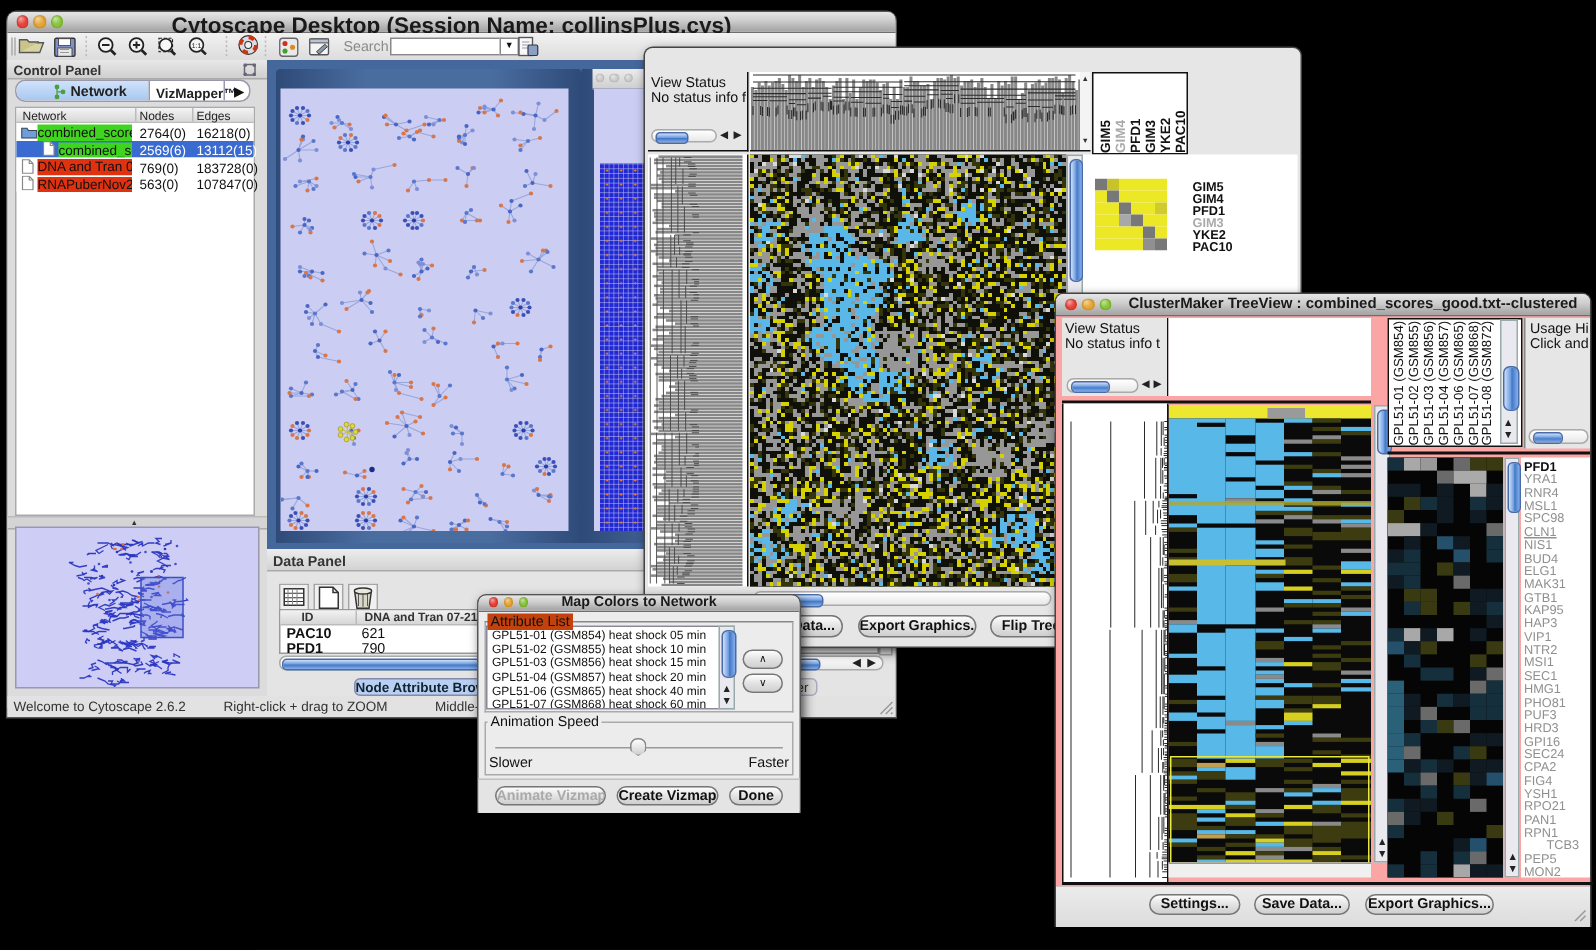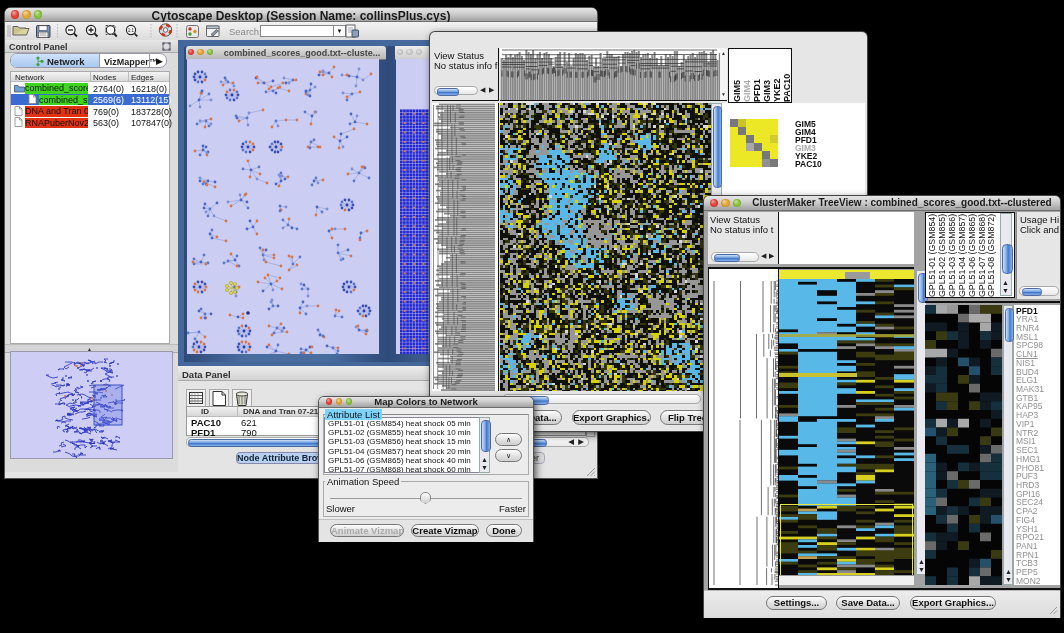--- a/index.html
+++ b/index.html
@@ -1,15 +1,15 @@
 <!DOCTYPE html>
 <html><head><meta charset="utf-8"><style>html,body{margin:0;padding:0;}body{width:1064px;height:633px;background:#000;position:relative;overflow:hidden;font-family:"Liberation Sans",sans-serif;}div,span{font-family:"Liberation Sans",sans-serif;}</style></head><body>
 <div style="position:absolute;left:5px;top:8px;width:592px;height:470px;background:#e4e4e4;border-radius:6px 6px 0 0;box-shadow:0 0 0 1px #555;">
 <div style="position:absolute;left:0px;top:0px;width:592px;height:14px;background:linear-gradient(#e6e6e6,#cdcdcd 45%,#adadad 85%,#a5a5a5);border-radius:5px 5px 0 0;border-bottom:1px solid #6e6e6e;box-sizing:border-box;">
-      <div style="position:absolute;left:0px;right:0;top:1.1px;text-align:center;font-size:12px;font-weight:bold;color:#1a1a1a;white-space:nowrap;">Cytoscape Desktop (Session Name: collinsPlus.cys)</div>
+      <div style="position:absolute;left:0px;right:0;top:1.1px;text-align:center;font-size:15px;font-weight:bold;color:#1a1a1a;white-space:nowrap;">Cytoscape Desktop (Session Name: collinsPlus.cys)</div>
       <span style="position:absolute;left:5.8px;top:2.3px;width:8.4px;height:8.4px;border-radius:50%;background:radial-gradient(circle at 35% 28%, #ffffff88, transparent 45%),#e8453c;box-shadow:inset 0 0 1px 1px #a0201866;"></span>
       <span style="position:absolute;left:17.4px;top:2.3px;width:8.4px;height:8.4px;border-radius:50%;background:radial-gradient(circle at 35% 28%, #ffffff88, transparent 45%),#e5a73a;box-shadow:inset 0 0 1px 1px #a8700866;"></span>
       <span style="position:absolute;left:29.0px;top:2.3px;width:8.4px;height:8.4px;border-radius:50%;background:radial-gradient(circle at 35% 28%, #ffffff88, transparent 45%),#8cc63f;box-shadow:inset 0 0 1px 1px #4f8a1066;"></span>
     </div>
 <div style="position:absolute;left:0;top:14px;width:592px;height:18px;background:linear-gradient(#f2f2f2,#dcdcdc);border-bottom:1px solid #999;"></div>
 <svg style="position:absolute;left:0;top:14px;" width="592" height="18" viewBox="0 0 592 18">
       <path d="M3 3v12 M5 3v12" stroke="#aaa" stroke-width="1" fill="none"></path>
       <path d="M8 13 L10 6.5 L24 6.5 L21.5 13 Z" fill="#d8d4a0" stroke="#555" stroke-width="0.9"></path>
       <path d="M8 13 L8 4.5 L13 4.5 L14.5 6 L21 6" fill="#c8c48c" stroke="#555" stroke-width="0.9"></path>
       <rect x="31.5" y="3.5" width="13.5" height="12" rx="1" fill="#7d92c8" stroke="#333" stroke-width="0.9"></rect>
@@ -295,28 +295,27 @@
         <circle cx="90" cy="46" r="0.9" fill="#4550cc"></circle>
         <circle cx="90" cy="29" r="0.9" fill="#2b36c0"></circle>
         <circle cx="77" cy="29" r="0.9" fill="#2b36c0"></circle>
         <circle cx="55" cy="24" r="0.9" fill="#4550cc"></circle>
         <circle cx="101" cy="43" r="0.9" fill="#d87040"></circle>
         <circle cx="70" cy="14" r="0.9" fill="#d87040"></circle>
         <circle cx="76" cy="23" r="0.9" fill="#4550cc"></circle>
         <rect x="83" y="33" width="28" height="40" fill="#6a7ce0" fill-opacity="0.35" stroke="#3a50c8" stroke-width="1"></rect>
       </svg>
 </div>
+<div style="position:absolute;left:0;top:456px;width:592px;height:14px;background:#e2e2e2;">
+      <span style="position:absolute;left:4px;top:2px;font-size:9px;color:#333;">Welcome to Cytoscape 2.6.2</span>
+      <span style="position:absolute;left:144px;top:2px;font-size:9px;color:#333;">Right-click + drag to ZOOM</span>
+      <span style="position:absolute;left:285px;top:2px;font-size:9px;color:#333;">Middle-</span>
+    </div>
 <div style="position:absolute;left:173px;top:32px;width:414px;height:326px;background:#44679c;overflow:hidden;">
 <div style="position:absolute;left:6px;top:6px;width:204px;height:316px;background:linear-gradient(90deg,#2e4a78,#4a6da0 30%,#4a6da0 70%,#2e4a78);border-radius:3px 3px 0 0;"></div>
-<div style="position:absolute;left:8px;top:6px;width:200px;height:12.5px;background:linear-gradient(#e2e2e2,#b8b8b8);border-radius:3px 3px 0 0;border-bottom:1px solid #777;">
-        <div style="position:absolute;left:34px;right:2px;top:1.5px;text-align:center;font-size:9px;font-weight:bold;color:#444;white-space:nowrap;">combined_scores_good.txt--cluste...</div>
-        <span style="position:absolute;left:1.8px;top:2.8px;width:6.4px;height:6.4px;border-radius:50%;background:radial-gradient(circle at 35% 28%, #ffffff88, transparent 45%),#e8453c;box-shadow:inset 0 0 1px 1px #a0201866;"></span>
-        <span style="position:absolute;left:11.4px;top:2.8px;width:6.4px;height:6.4px;border-radius:50%;background:radial-gradient(circle at 35% 28%, #ffffff88, transparent 45%),#e5a73a;box-shadow:inset 0 0 1px 1px #a8700866;"></span>
-        <span style="position:absolute;left:21.0px;top:2.8px;width:6.4px;height:6.4px;border-radius:50%;background:radial-gradient(circle at 35% 28%, #ffffff88, transparent 45%),#8cc63f;box-shadow:inset 0 0 1px 1px #4f8a1066;"></span>
-      </div>
 <div id="net1" style="position:absolute;left:9px;top:18.5px;width:192px;height:295.5px;background:#cbcdf2;overflow:hidden;">
 <svg width="192" height="296" viewBox="0 0 192 296">
           <path d="M13 18L19 18" stroke="#98a6dc" stroke-width="0.7"></path>
           <path d="M13 18L18 21" stroke="#98a6dc" stroke-width="0.7"></path>
           <path d="M13 18L15 23" stroke="#98a6dc" stroke-width="0.7"></path>
           <path d="M13 18L11 23" stroke="#98a6dc" stroke-width="0.7"></path>
           <path d="M13 18L8 21" stroke="#98a6dc" stroke-width="0.7"></path>
           <path d="M13 18L7 18" stroke="#98a6dc" stroke-width="0.7"></path>
           <path d="M13 18L8 15" stroke="#98a6dc" stroke-width="0.7"></path>
           <path d="M13 18L11 13" stroke="#98a6dc" stroke-width="0.7"></path>
@@ -1542,21 +1541,21 @@
 <span style="position:absolute;left:365px;top:111px;font-size:8.5px;font-weight:bold;color:#aaa;">GIM3</span>
 <span style="position:absolute;left:365px;top:119px;font-size:8.5px;font-weight:bold;color:#111;">YKE2</span>
 <span style="position:absolute;left:365px;top:127px;font-size:8.5px;font-weight:bold;color:#111;">PAC10</span>
 <div style="position:absolute;left:72px;top:362px;width:199px;height:10px;background:linear-gradient(#fff,#e8e8e8);border:1px solid #aaa;border-radius:5.0px;box-sizing:border-box;">
       <span style="position:absolute;left:2px;top:0.5px;width:42px;height:7px;border-radius:3.5px;background:linear-gradient(#cfe0f8,#6f9fe0 45%,#4377c8 55%,#86b0ea);border:0.5px solid #4a6aa8;"></span>
     </div>
 <div style="position:absolute;left:68px;top:378px;width:64px;height:15px;border:1px solid #777;border-radius:7.5px;background:linear-gradient(#fdfdfd,#e3e3e3 50%,#cfcfcf);box-sizing:border-box;text-align:center;font-size:9.5px;font-weight:bold;color:#111;line-height:13px;white-space:nowrap;overflow:hidden;">Save Data...</div>
 <div style="position:absolute;left:142px;top:378px;width:79px;height:15px;border:1px solid #777;border-radius:7.5px;background:linear-gradient(#fdfdfd,#e3e3e3 50%,#cfcfcf);box-sizing:border-box;text-align:center;font-size:9.5px;font-weight:bold;color:#111;line-height:13px;white-space:nowrap;overflow:hidden;">Export Graphics...</div>
 <div style="position:absolute;left:230px;top:378px;width:76px;height:15px;border:1px solid #777;border-radius:7.5px;background:linear-gradient(#fdfdfd,#e3e3e3 50%,#cfcfcf);box-sizing:border-box;text-align:center;font-size:9.5px;font-weight:bold;color:#111;line-height:13px;white-space:nowrap;overflow:hidden;">Flip Tree Nod</div>
 </div>
-<div style="position:absolute;left:704px;top:196px;width:356px;height:421px;background:#a3a3a3;border-radius:5px 5px 0 0;box-shadow:0 0 0 1px #444, 2px 3px 8px #000c;">
+<div style="position:absolute;left:704px;top:196px;width:356px;height:421px;background:#fca5a5;border-radius:5px 5px 0 0;box-shadow:0 0 0 1px #444, 2px 3px 8px #000c;">
 <div style="position:absolute;left:0px;top:0px;width:356px;height:15px;background:linear-gradient(#e6e6e6,#cdcdcd 45%,#adadad 85%,#a5a5a5);border-radius:5px 5px 0 0;border-bottom:1px solid #6e6e6e;box-sizing:border-box;">
       <div style="position:absolute;left:40px;right:0;top:1.0px;text-align:center;font-size:10px;font-weight:bold;color:#1a1a1a;white-space:nowrap;">ClusterMaker TreeView : combined_scores_good.txt--clustered</div>
       <span style="position:absolute;left:5.8px;top:2.8px;width:8.4px;height:8.4px;border-radius:50%;background:radial-gradient(circle at 35% 28%, #ffffff88, transparent 45%),#e8453c;box-shadow:inset 0 0 1px 1px #a0201866;"></span>
       <span style="position:absolute;left:17.4px;top:2.8px;width:8.4px;height:8.4px;border-radius:50%;background:radial-gradient(circle at 35% 28%, #ffffff88, transparent 45%),#e5a73a;box-shadow:inset 0 0 1px 1px #a8700866;"></span>
       <span style="position:absolute;left:29.0px;top:2.8px;width:8.4px;height:8.4px;border-radius:50%;background:radial-gradient(circle at 35% 28%, #ffffff88, transparent 45%),#8cc63f;box-shadow:inset 0 0 1px 1px #4f8a1066;"></span>
     </div>
 <div style="position:absolute;left:4px;top:16px;width:71px;height:52px;background:#e6e6e6;border-right:1.5px solid #111;box-sizing:border-box;">
       <span style="position:absolute;left:2px;top:2px;font-size:9.5px;color:#111;white-space:nowrap;">View Status</span>
       <span style="position:absolute;left:2px;top:12px;font-size:9.5px;color:#111;white-space:nowrap;">No status info t</span>
       <div style="position:absolute;left:3px;top:40px;width:48px;height:9.5px;background:linear-gradient(#fff,#e8e8e8);border:1px solid #aaa;border-radius:4.75px;box-sizing:border-box;">
@@ -1981,40 +1980,40 @@
 <span style="position:absolute;left:2px;top:166.2px;font-size:8.5px;font-weight:normal;color:#909090;">PUF3</span>
 <span style="position:absolute;left:2px;top:174.9px;font-size:8.5px;font-weight:normal;color:#909090;">HRD3</span>
 <span style="position:absolute;left:2px;top:183.6px;font-size:8.5px;font-weight:normal;color:#909090;">GPI16</span>
 <span style="position:absolute;left:2px;top:192.3px;font-size:8.5px;font-weight:normal;color:#909090;">SEC24</span>
 <span style="position:absolute;left:2px;top:201.1px;font-size:8.5px;font-weight:normal;color:#909090;text-align:center;">CPA2</span>
 <span style="position:absolute;left:2px;top:209.8px;font-size:8.5px;font-weight:normal;color:#909090;">FIG4</span>
 <span style="position:absolute;left:2px;top:218.5px;font-size:8.5px;font-weight:normal;color:#909090;">YSH1</span>
 <span style="position:absolute;left:2px;top:227.2px;font-size:8.5px;font-weight:normal;color:#909090;">RPO21</span>
 <span style="position:absolute;left:2px;top:235.9px;font-size:8.5px;font-weight:normal;color:#909090;">PAN1</span>
 <span style="position:absolute;left:2px;top:244.7px;font-size:8.5px;font-weight:normal;color:#909090;">RPN1</span>
-<span style="position:absolute;left:2px;top:253.4px;font-size:8.5px;font-weight:normal;color:#909090;">TCB3</span>
+<span style="position:absolute;left:17px;top:253.4px;font-size:8.5px;font-weight:normal;color:#909090;">TCB3</span>
 <span style="position:absolute;left:2px;top:262.1px;font-size:8.5px;font-weight:normal;color:#909090;">PEP5</span>
 <span style="position:absolute;left:2px;top:270.8px;font-size:8.5px;font-weight:normal;color:#909090;">MON2</span>
 </div>
 <div style="position:absolute;left:0;top:393.5px;width:356px;height:27.5px;background:linear-gradient(#ececec,#dcdcdc);border-top:1px solid #bbb;"></div>
 <div style="position:absolute;left:62px;top:400px;width:61px;height:14px;border:1px solid #777;border-radius:7.0px;background:linear-gradient(#fdfdfd,#e3e3e3 50%,#cfcfcf);box-sizing:border-box;text-align:center;font-size:9.5px;font-weight:bold;color:#111;line-height:12px;white-space:nowrap;overflow:hidden;">Settings...</div>
 <div style="position:absolute;left:132px;top:400px;width:64px;height:14px;border:1px solid #777;border-radius:7.0px;background:linear-gradient(#fdfdfd,#e3e3e3 50%,#cfcfcf);box-sizing:border-box;text-align:center;font-size:9.5px;font-weight:bold;color:#111;line-height:12px;white-space:nowrap;overflow:hidden;">Save Data...</div>
 <div style="position:absolute;left:206px;top:400px;width:86px;height:14px;border:1px solid #777;border-radius:7.0px;background:linear-gradient(#fdfdfd,#e3e3e3 50%,#cfcfcf);box-sizing:border-box;text-align:center;font-size:9.5px;font-weight:bold;color:#111;line-height:12px;white-space:nowrap;overflow:hidden;">Export Graphics...</div>
 <svg style="position:absolute;right:2px;bottom:2px;" width="9" height="9">
       <path d="M8 1 L1 8 M8 4.5 L4.5 8" stroke="#999" stroke-width="1"></path>
     </svg>
 </div>
 <div style="position:absolute;left:319px;top:397px;width:214px;height:144px;background:#ececec;border-radius:5px 5px 0 0;box-shadow:0 0 0 1px #555, 2px 3px 8px #000c;">
 <div style="position:absolute;left:0px;top:0px;width:214px;height:10.5px;background:linear-gradient(#e6e6e6,#cdcdcd 45%,#adadad 85%,#a5a5a5);border-radius:5px 5px 0 0;border-bottom:1px solid #6e6e6e;box-sizing:border-box;">
       <div style="position:absolute;left:0px;right:0;top:-1.0px;text-align:center;font-size:9.5px;font-weight:bold;color:#1a1a1a;white-space:nowrap;">Map Colors to Network</div>
       <span style="position:absolute;left:6.6px;top:1.4px;width:6.8px;height:6.8px;border-radius:50%;background:radial-gradient(circle at 35% 28%, #ffffff88, transparent 45%),#e8453c;box-shadow:inset 0 0 1px 1px #a0201866;"></span>
       <span style="position:absolute;left:16.6px;top:1.4px;width:6.8px;height:6.8px;border-radius:50%;background:radial-gradient(circle at 35% 28%, #ffffff88, transparent 45%),#e5a73a;box-shadow:inset 0 0 1px 1px #a8700866;"></span>
       <span style="position:absolute;left:26.6px;top:1.4px;width:6.8px;height:6.8px;border-radius:50%;background:radial-gradient(circle at 35% 28%, #ffffff88, transparent 45%),#8cc63f;box-shadow:inset 0 0 1px 1px #4f8a1066;"></span>
     </div>
-<span style="position:absolute;left:6px;top:11.5px;font-size:9.5px;color:#111;background:#7dd3fc;padding:0 2px;z-index:2;">Attribute List</span>
+<span style="position:absolute;left:6px;top:11.5px;font-size:9.5px;color:#111;background:#c2410c;padding:0 2px;z-index:2;">Attribute List</span>
 <div style="position:absolute;left:4px;top:16.5px;width:206px;height:61px;border:1px solid #aaa;border-top-color:#888;box-sizing:border-box;"></div>
 <div style="position:absolute;left:5px;top:19.5px;width:166px;height:56px;background:#fff;border:1px solid #889;box-sizing:border-box;overflow:hidden;">
 <span style="position:absolute;left:3px;top:1.5px;font-size:8px;color:#111;white-space:nowrap;">GPL51-01 (GSM854) heat shock 05 min</span>
 <span style="position:absolute;left:3px;top:10.7px;font-size:8px;color:#111;white-space:nowrap;">GPL51-02 (GSM855) heat shock 10 min</span>
 <span style="position:absolute;left:3px;top:19.9px;font-size:8px;color:#111;white-space:nowrap;">GPL51-03 (GSM856) heat shock 15 min</span>
 <span style="position:absolute;left:3px;top:29.1px;font-size:8px;color:#111;white-space:nowrap;">GPL51-04 (GSM857) heat shock 20 min</span>
 <span style="position:absolute;left:3px;top:38.3px;font-size:8px;color:#111;white-space:nowrap;">GPL51-06 (GSM865) heat shock 40 min</span>
 <span style="position:absolute;left:3px;top:47.5px;font-size:8px;color:#111;white-space:nowrap;">GPL51-07 (GSM868) heat shock 60 min</span>
 </div>
 <div style="position:absolute;left:160px;top:19.5px;width:11px;height:56px;background:#e9e9ef;border:1px solid #9aa;box-sizing:border-box;">

